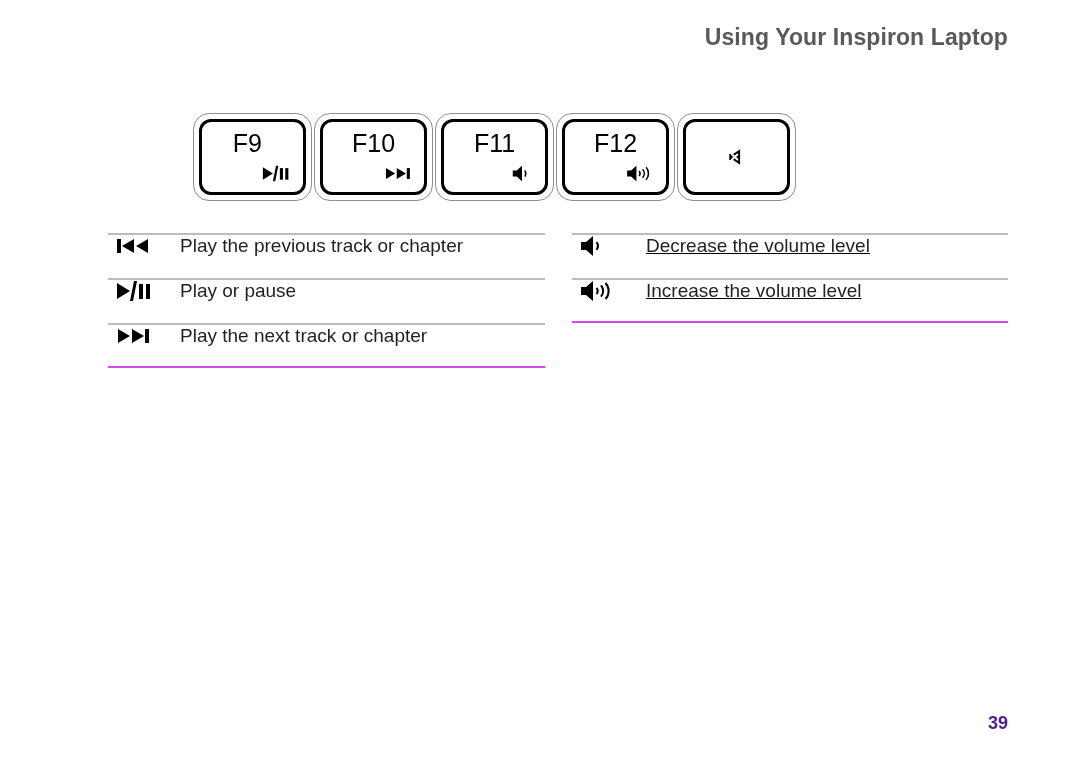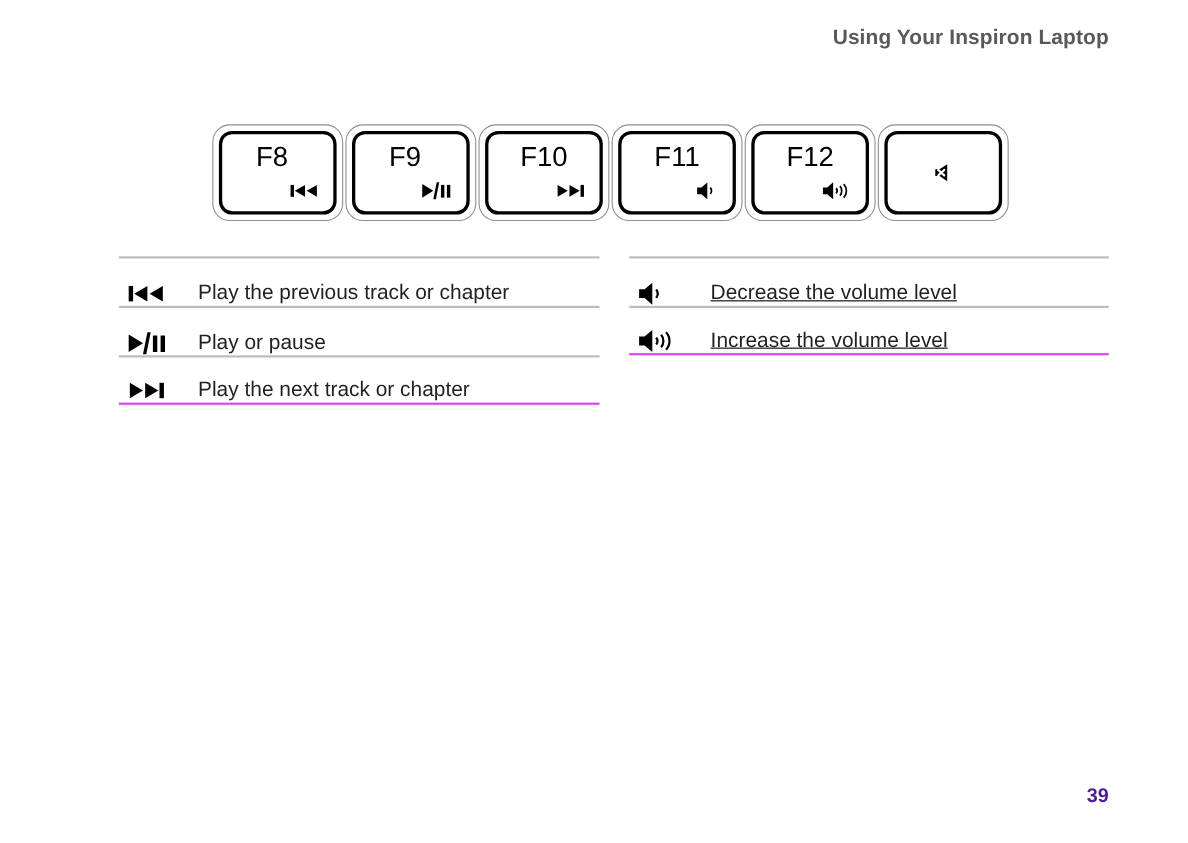--- a/index.html
+++ b/index.html
@@ -14,21 +14,21 @@
     font-family: "Liberation Sans", sans-serif;
     -webkit-font-smoothing: antialiased;
     overflow: hidden;
   }
 
   
   .page-header {
     position: absolute;
     top: 24px;
     right: 72px;
-    font-size: 19px;
+    font-size: 23px;
     font-weight: bold;
     color: #58595b;
     letter-spacing: 0.1px;
     white-space: nowrap;
   }
 
   
   .keyrow {
     position: absolute;
     top: 113px;
@@ -81,21 +81,21 @@
   
   .legend {
     position: absolute;
     top: 233px;
   }
   .legend.left  { left: 108px;  width: 437px; }
   .legend.right { left: 572px;  width: 436px; text-decoration: underline; }
 
   .legend-row {
     display: flex;
-    align-items: flex-end;
+    align-items: flex-start;
     height: 45px;
     border-top: 2px solid #bcbcbc;
     box-sizing: border-box;
   }
   .legend-row:last-child { border-bottom: 2px solid #d946ef; }
 
   .legend-icon {
     flex: 0 0 auto;
     line-height: 0;
     display: flex;
@@ -122,32 +122,20 @@
   }
 
   svg { display: block; }
 </style>
 </head>
 <body>
 
 <div class="page-header">Using Your Inspiron Laptop</div>
 
 <div class="keyrow">
-    <div class="keycap">
-      <div class="keycap-inner">
-        <span class="key-label shift-left">F8</span>
-        <span class="key-icon">
-          <svg width="27" height="17" viewBox="0 0 34 22" aria-hidden="true">
-        <rect x="1" y="4" width="4" height="14" fill="#000000"></rect>
-        <polygon points="18,4 18,18 6,11" fill="#000000"></polygon>
-        <polygon points="32,4 32,18 20,11" fill="#000000"></polygon>
-      </svg>
-        </span>
-      </div>
-    </div>
     <div class="keycap">
       <div class="keycap-inner">
         <span class="key-label shift-left">F9</span>
         <span class="key-icon">
           <svg width="28" height="17" viewBox="0 0 36 22" aria-hidden="true">
         <polygon points="1,3 1,19 14,11" fill="#000000"></polygon>
         <polygon points="18,1 14,21 17,21 21,1" fill="#000000"></polygon>
         <rect x="23" y="4" width="4" height="15" fill="#000000"></rect>
         <rect x="30" y="4" width="4" height="15" fill="#000000"></rect>
       </svg>

